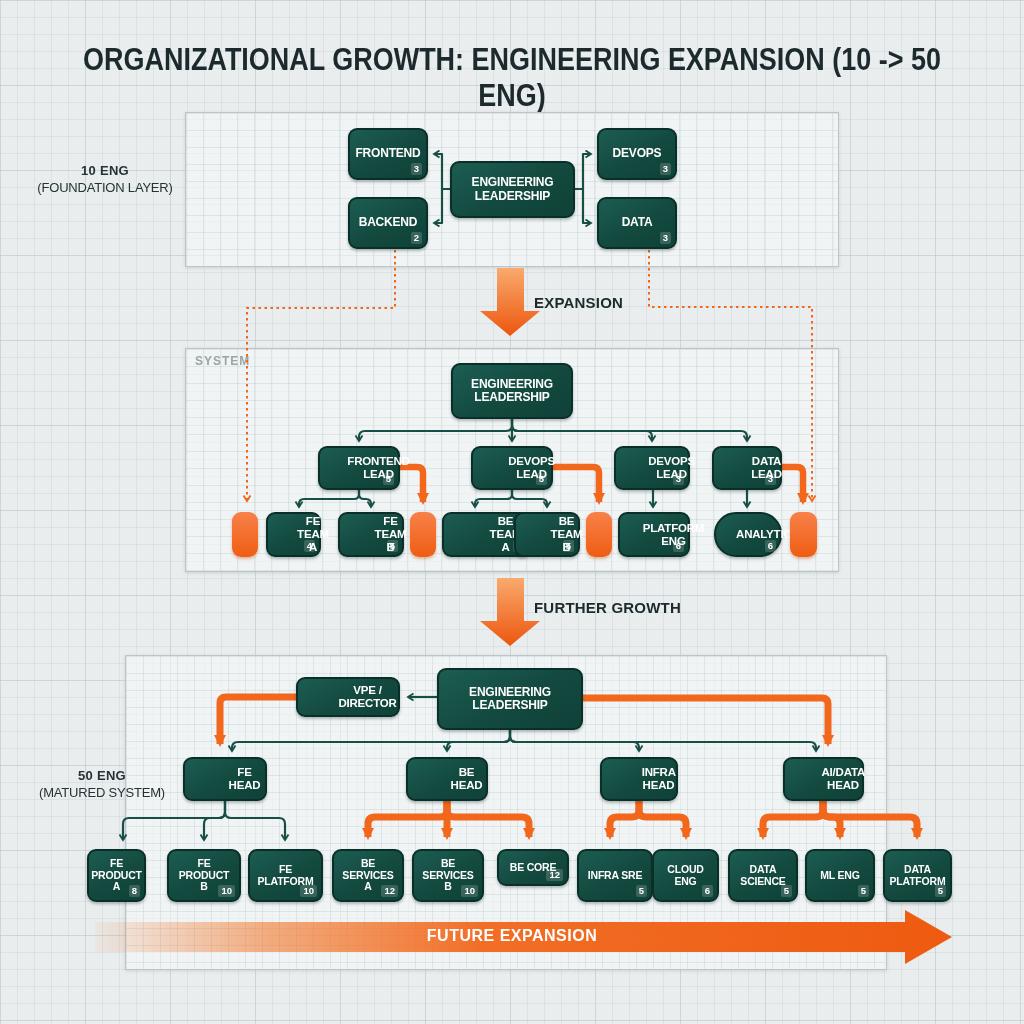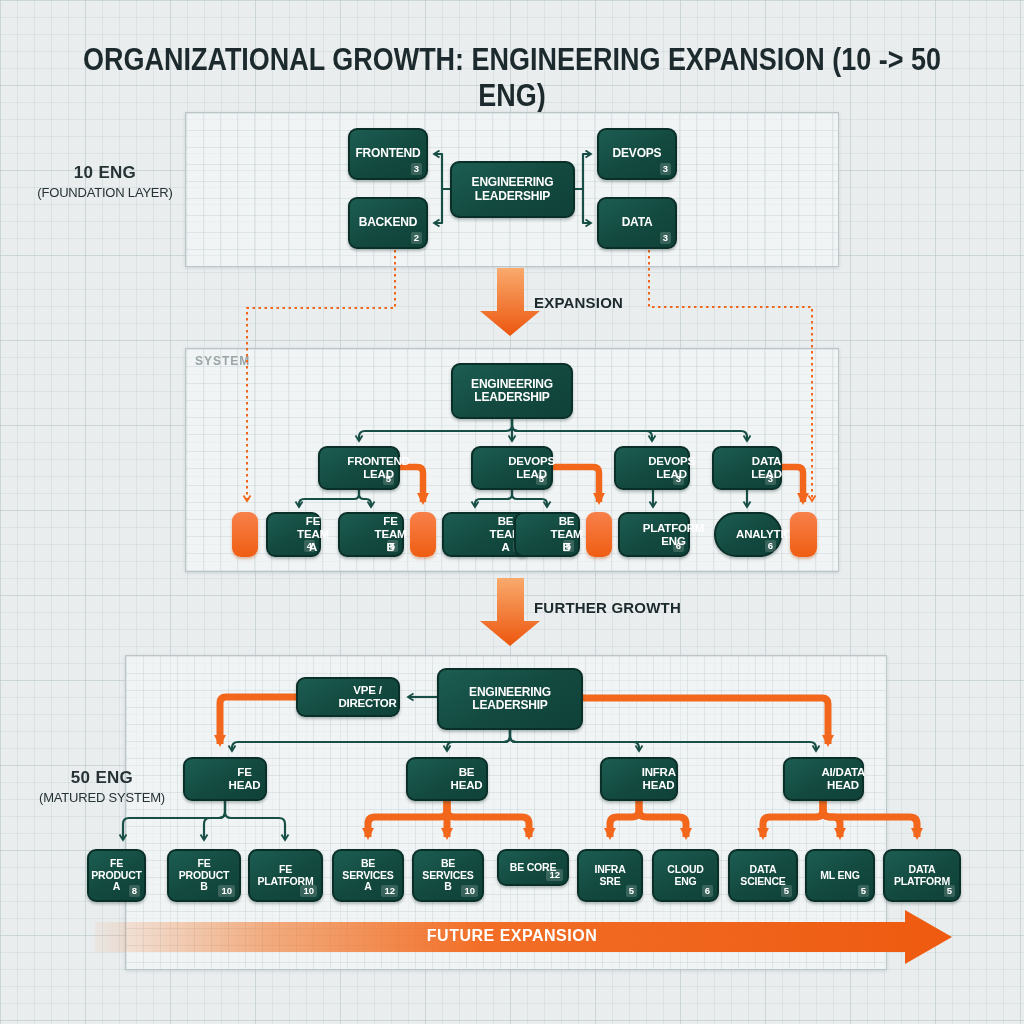--- a/index.html
+++ b/index.html
@@ -51,21 +51,21 @@
     position:absolute;right:4px;bottom:3px;font-size:9.5px;font-weight:bold;
     background:rgba(255,255,255,0.17);border-radius:2px;padding:0 3px;
     line-height:12px;letter-spacing:0;
   }
   .pill{
     position:absolute;border-radius:9px;
     background:linear-gradient(180deg,#f8814a,#ef5d12);
     box-shadow:0 2px 3px rgba(180,70,10,0.35);
   }
   .side-label{position:absolute;text-align:center;color:#263235;}
-  .side-label .l1{display:block;font-size:17px;font-weight:bold;letter-spacing:0.3px;}
+  .side-label .l1{display:block;font-size:13px;font-weight:bold;letter-spacing:0.3px;}
   .side-label .l2{display:block;font-size:13px;font-weight:normal;margin-top:2px;letter-spacing:-0.2px;}
   .flow-label{position:absolute;font-size:15px;font-weight:bold;color:#1d2a2d;letter-spacing:0.2px;}
   .future-label{
     position:absolute;left:382px;top:927px;width:260px;text-align:center;
     font-size:16px;font-weight:bold;color:#ffffff;letter-spacing:0.5px;
   }
 </style>
 </head>
 <body>
 
@@ -283,34 +283,34 @@
     <span class="badge">12</span>
   </div>
   <div class="node fs10" style="left:412px;top:849px;width:72px;height:53px;">
     <span>BE SERVICES B</span>
     <span class="badge">10</span>
   </div>
   <div class="node fs10" style="left:470px;top:849px;width:72px;height:37px;margin-left:27px;">
     <span>BE CORE</span>
     <span class="badge">12</span>
   </div>
-  <div class="node fs10" style="left:577px;top:849px;width:66px;height:53px;">
+  <div class="node fs10" style="left:577px;top:849px;width:76px;height:53px;">
     <span>INFRA SRE</span>
     <span class="badge">5</span>
   </div>
   <div class="node fs10" style="left:652px;top:849px;width:67px;height:53px;">
     <span>CLOUD ENG</span>
     <span class="badge">6</span>
   </div>
   <div class="node fs10" style="left:728px;top:849px;width:70px;height:53px;">
     <span>DATA SCIENCE</span>
     <span class="badge">5</span>
   </div>
   <div class="node fs10" style="left:805px;top:849px;width:70px;height:53px;">
     <span>ML ENG</span>
     <span class="badge">5</span>
   </div>
-  <div class="node fs10" style="left:883px;top:849px;width:78px;height:53px;">
+  <div class="node fs10" style="left:883px;top:849px;width:69px;height:53px;">
     <span>DATA PLATFORM</span>
     <span class="badge">5</span>
   </div>
 
 </div>
 
 </body></html>

